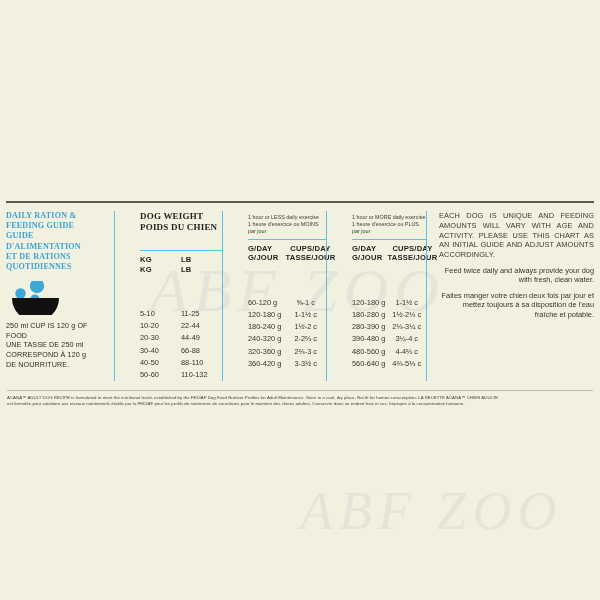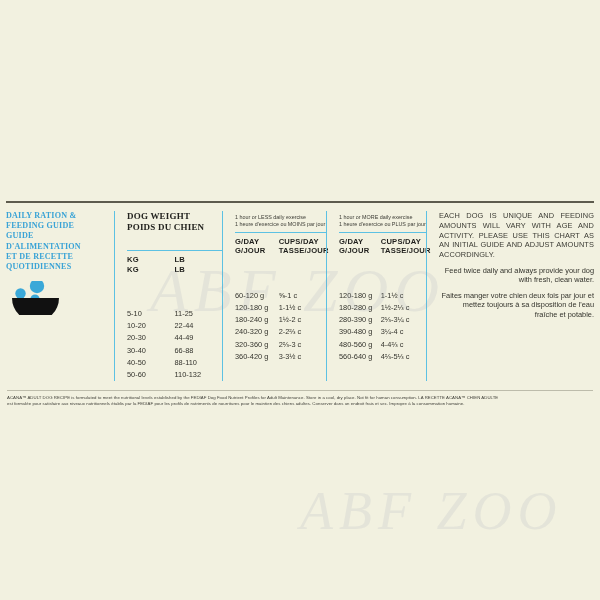--- a/index.html
+++ b/index.html
@@ -43,21 +43,21 @@
   .cup-note{
     font-size:7.2px;
     line-height:9.6px;
     color:#2b2b26;
     letter-spacing:.1px;
   }
   
   .col-group{
     flex:0 0 auto;
     border-left:1.5px solid #5cc1e3;
-    padding-left:12px;
+    padding-left:25px;
     box-sizing:border-box;
   }
   .col-weight{width:108px;}
   .col-less{width:104px;}
   .col-active{width:100px;}
 
   .grp-head{
     font-family:"Liberation Serif", serif;
     font-weight:bold;
     font-size:9px;
@@ -88,21 +88,21 @@
   .rows{padding-top:4px;margin-top:26px;}
   .row{
     display:flex;
     font-size:7.4px;
     line-height:12.2px;
     color:#33332c;
   }
   .c1{flex:0 0 50%;}
   .c2{flex:0 0 50%;}
   .col-less .c1,.col-active .c1{flex:0 0 48%;}
-  .col-less .c2,.col-active .c2{flex:0 0 52%;}
+  .col-less .c2,.col-active .c2{flex:0 0 52%;text-align:center;}
 
   
   .col-notes{
     flex:1 1 auto;
     border-left:1.5px solid #5cc1e3;
     padding-left:12px;
     box-sizing:border-box;
   }
   .note-caps{
     font-size:7.4px;
@@ -148,33 +148,39 @@
 
   <div class="top-rule"></div>
 
   <div class="panel">
 
     <div class="col-brand">
       <div class="brand-title">
         <div>DAILY RATION &amp;</div>
         <div>FEEDING GUIDE</div>
         <div>GUIDE D'ALIMENTATION</div>
-        <div>ET DE RECETTE</div>
+        <div>ET DE RATIONS</div>
         <div>QUOTIDIENNES</div>
       </div>
 
       <div class="bowl-art">
         <svg width="56" height="34" viewBox="0 0 56 34" aria-hidden="true">
           <circle cx="27" cy="5" r="7.2" fill="#3aa8d8"></circle>
           <circle cx="10.5" cy="12.5" r="5.2" fill="#3aa8d8"></circle>
           <circle cx="25" cy="18" r="4.6" fill="#3aa8d8"></circle>
           <path d="M2 17 H49 A23.5 23.5 0 0 1 2 17 Z" fill="#111111"></path>
         </svg>
       </div>
 
+      <div class="cup-note">
+        <div>250 ml CUP IS 120 g OF FOOD</div>
+        <div>UNE TASSE DE 250 ml</div>
+        <div>CORRESPOND À 120 g</div>
+        <div>DE NOURRITURE.</div>
+      </div>
     </div>
 
     <div class="col-group col-weight">
       <div class="grp-head">
         <div>DOG WEIGHT</div>
         <div>POIDS DU CHIEN</div>
       </div>
       <div class="grp-sub head-spacer"></div>
       <div class="rule-h"></div>
       <div class="sub-cols">

